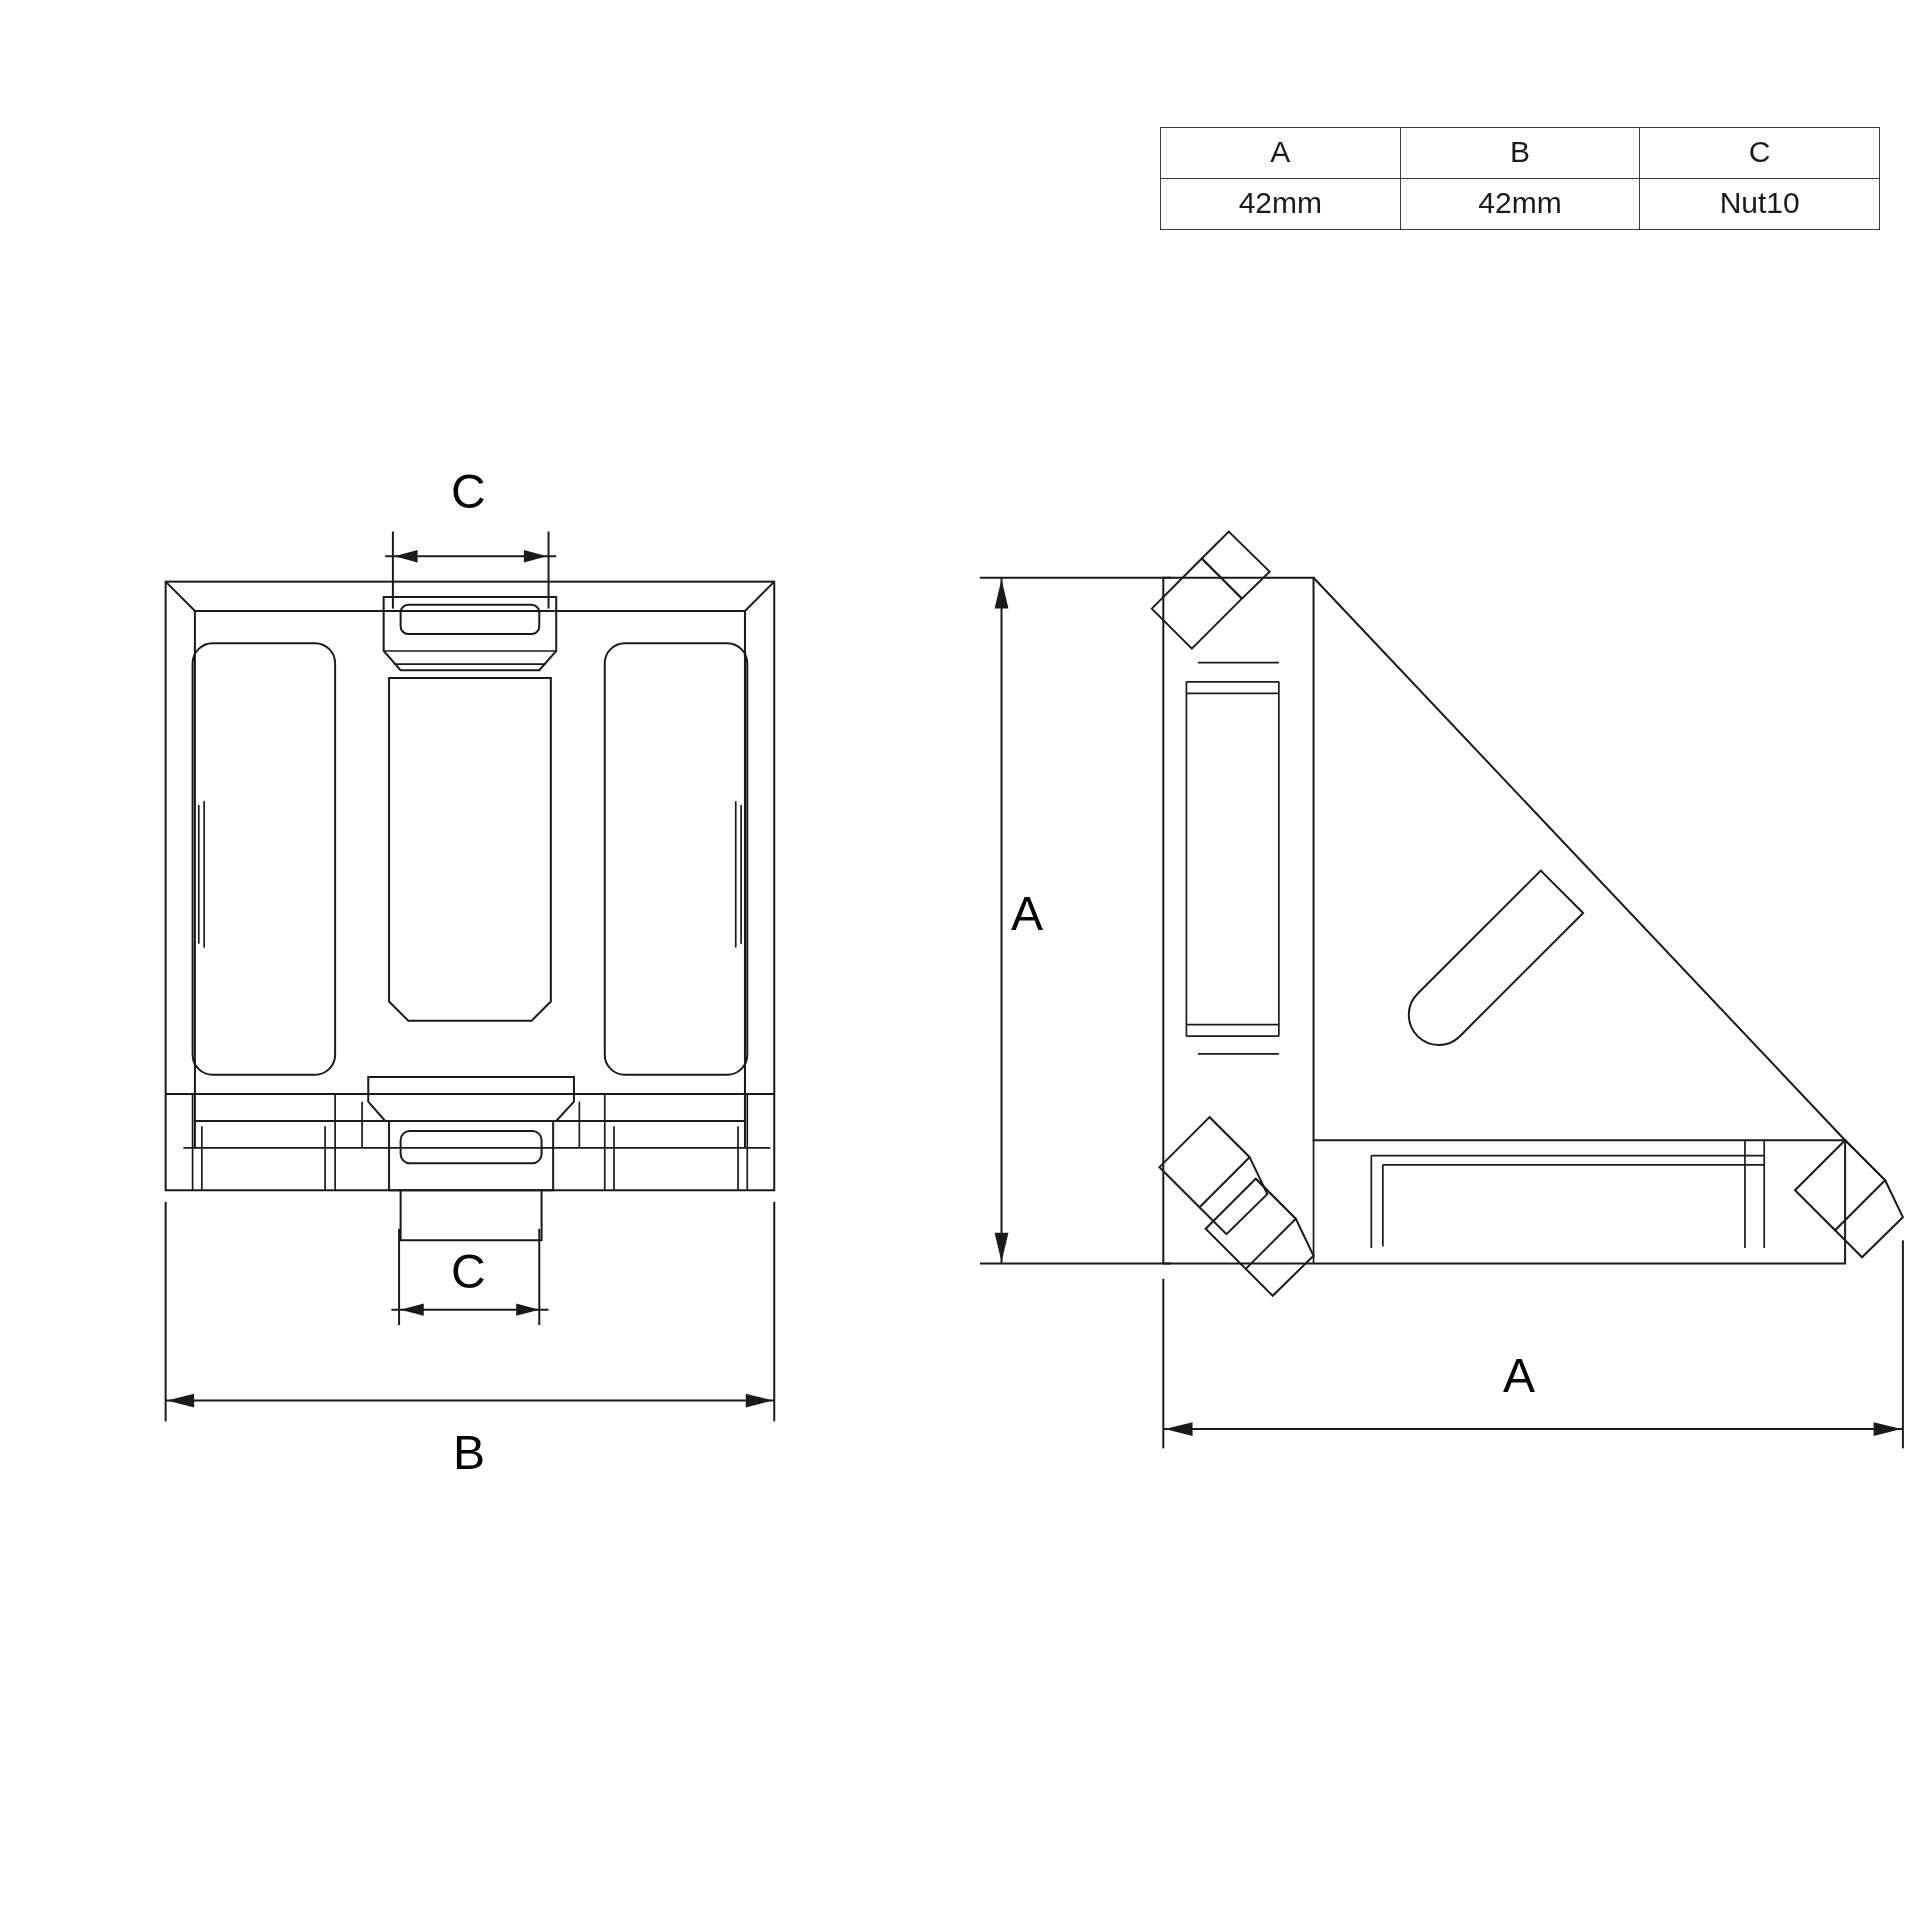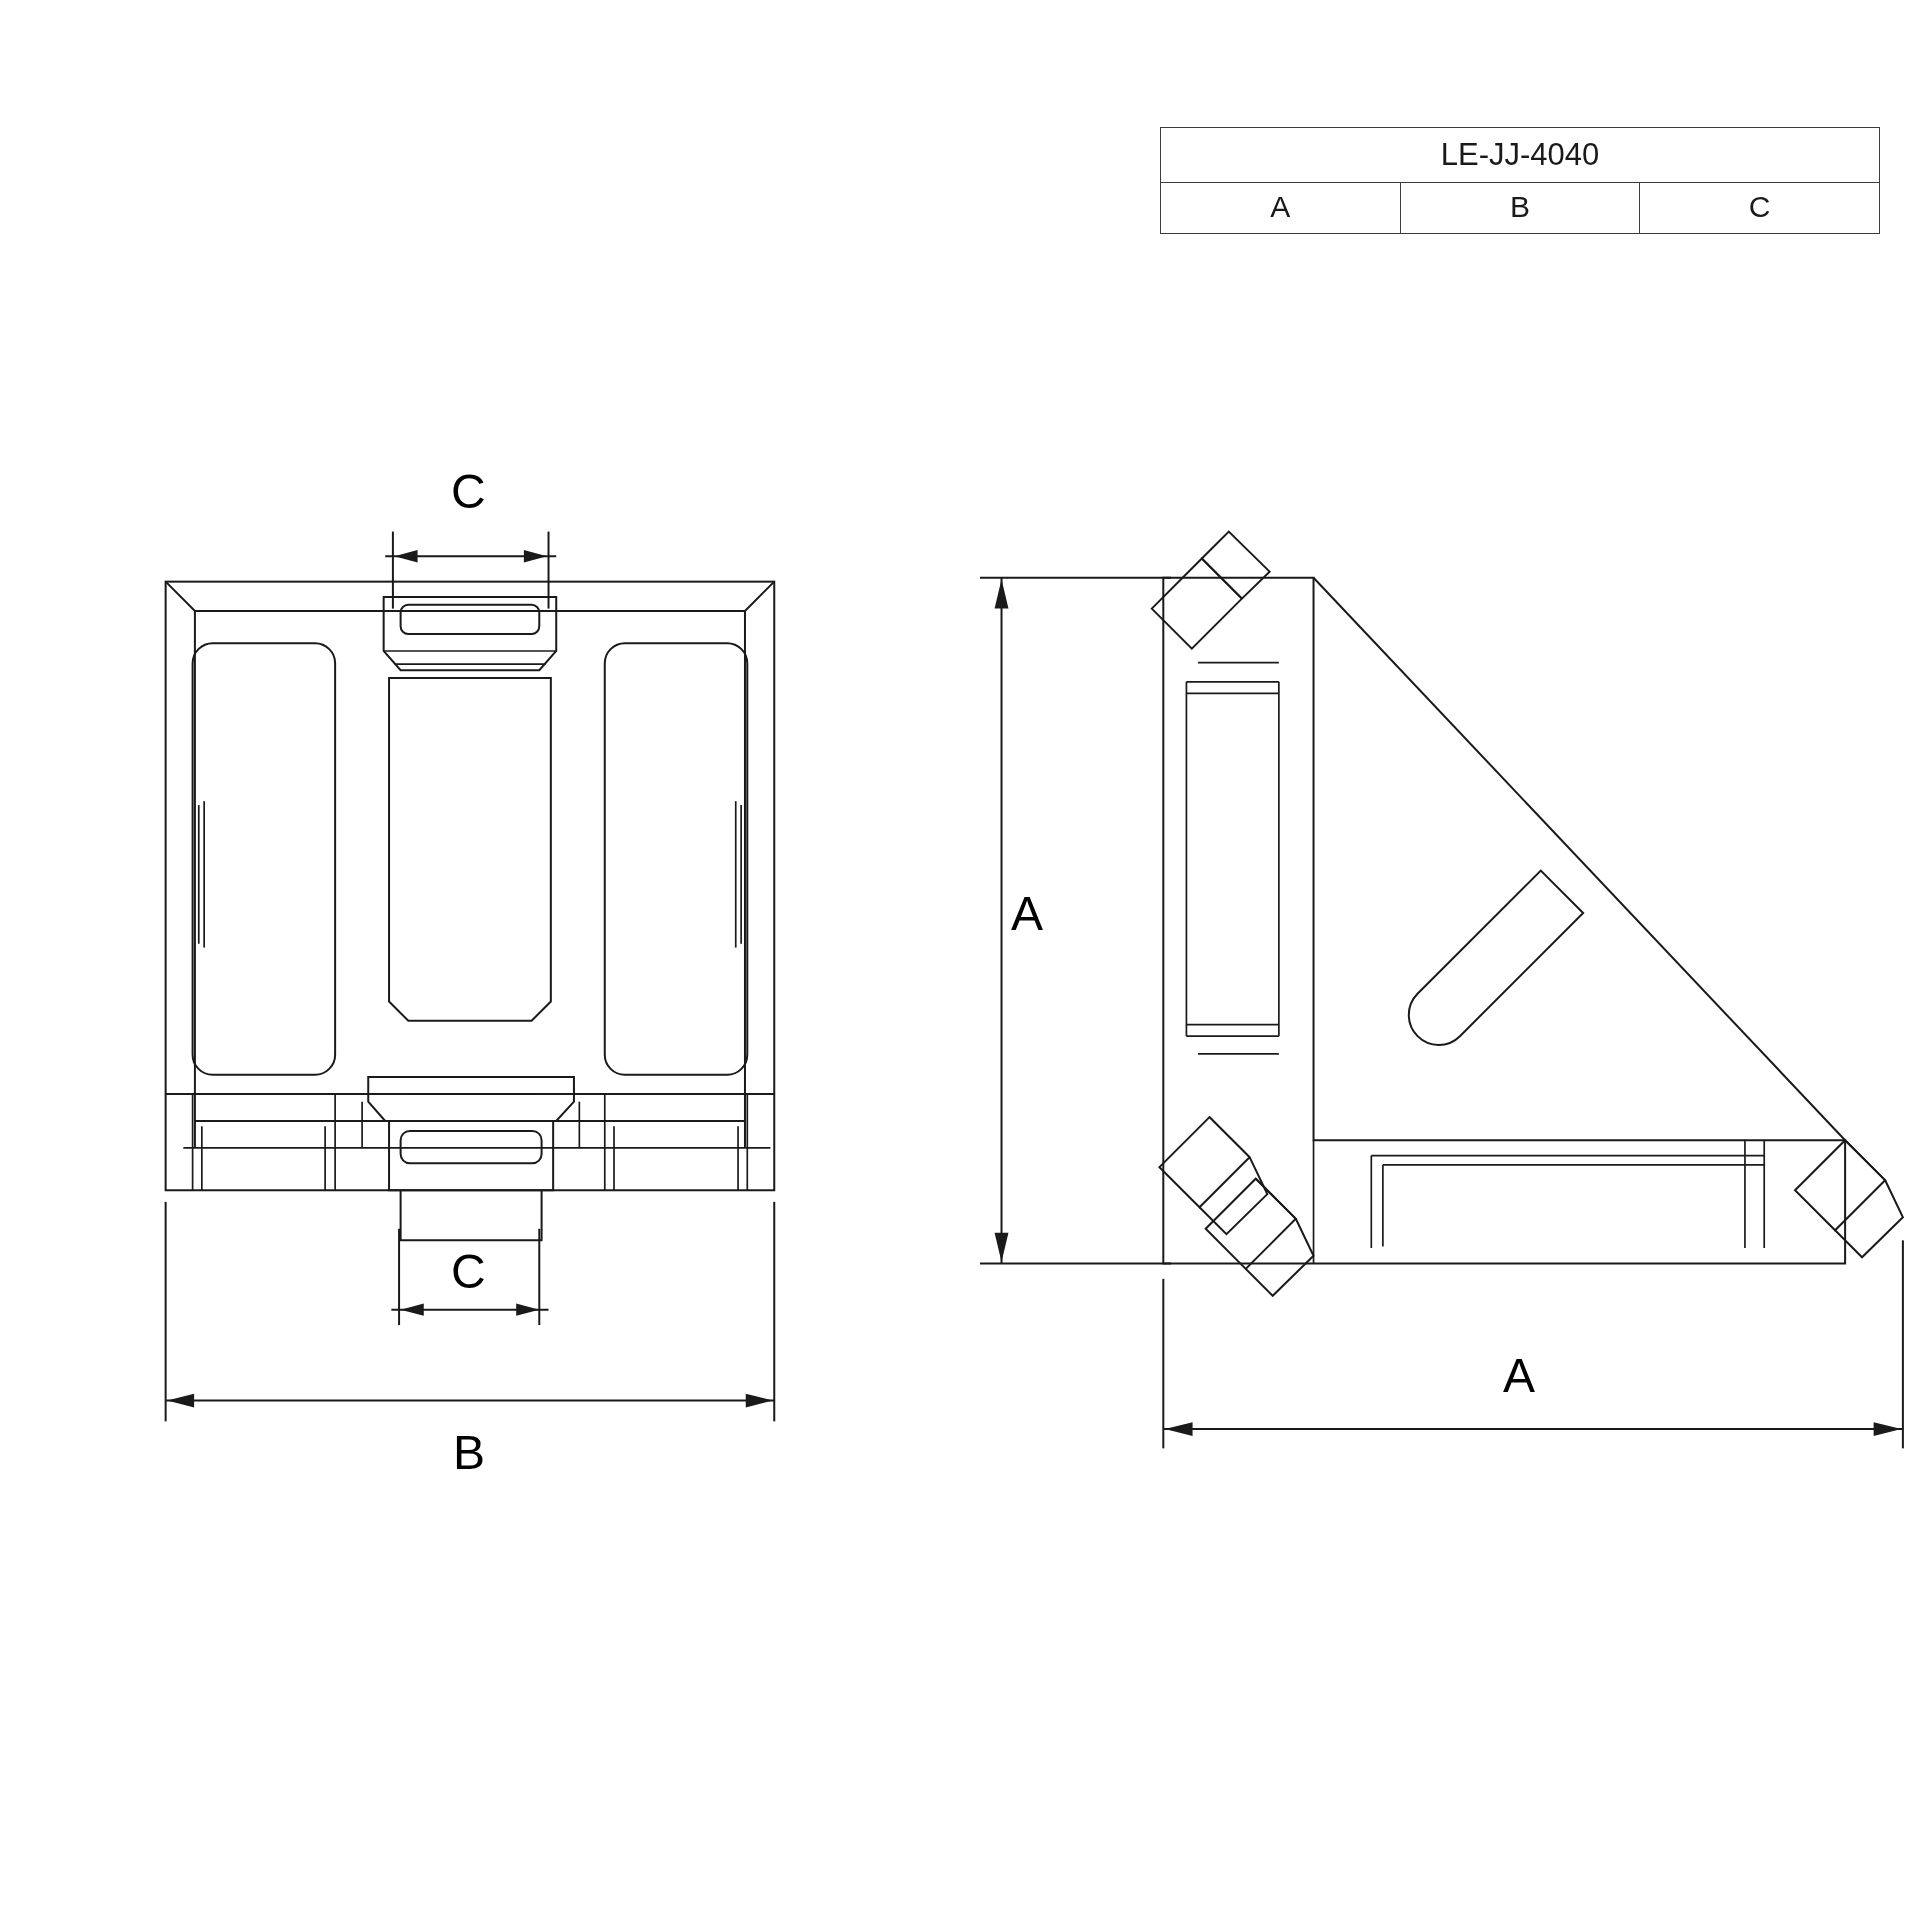--- a/index.html
+++ b/index.html
@@ -65,27 +65,29 @@
   .dimline { stroke: #1a1a1a; stroke-width: 2.6; fill: none; }
   .arrow  { fill: #1a1a1a; }
 </style>
 </head>
 <body>
 
 <div id="sheet">
 
   <table class="spec-table">
     <tbody>
-        <tr>
-      <td class="title-cell" colspan="3">LE-JJ-4040</td>
-    </tr>
     <tr>
       <td>A</td>
       <td>B</td>
       <td>C</td>
+    </tr>
+    <tr>
+      <td>42mm</td>
+      <td>42mm</td>
+      <td>Nut10</td>
     </tr>
   </tbody>
     </table>
 
   <svg width="1926" height="1926" viewBox="0 0 2500 2500">
 
     <rect class="ln" x="215" y="755" width="790" height="790"></rect>
 
     <path class="ln" d="M215,755 L253,793 L967,793 L1005,755"></path>
 

